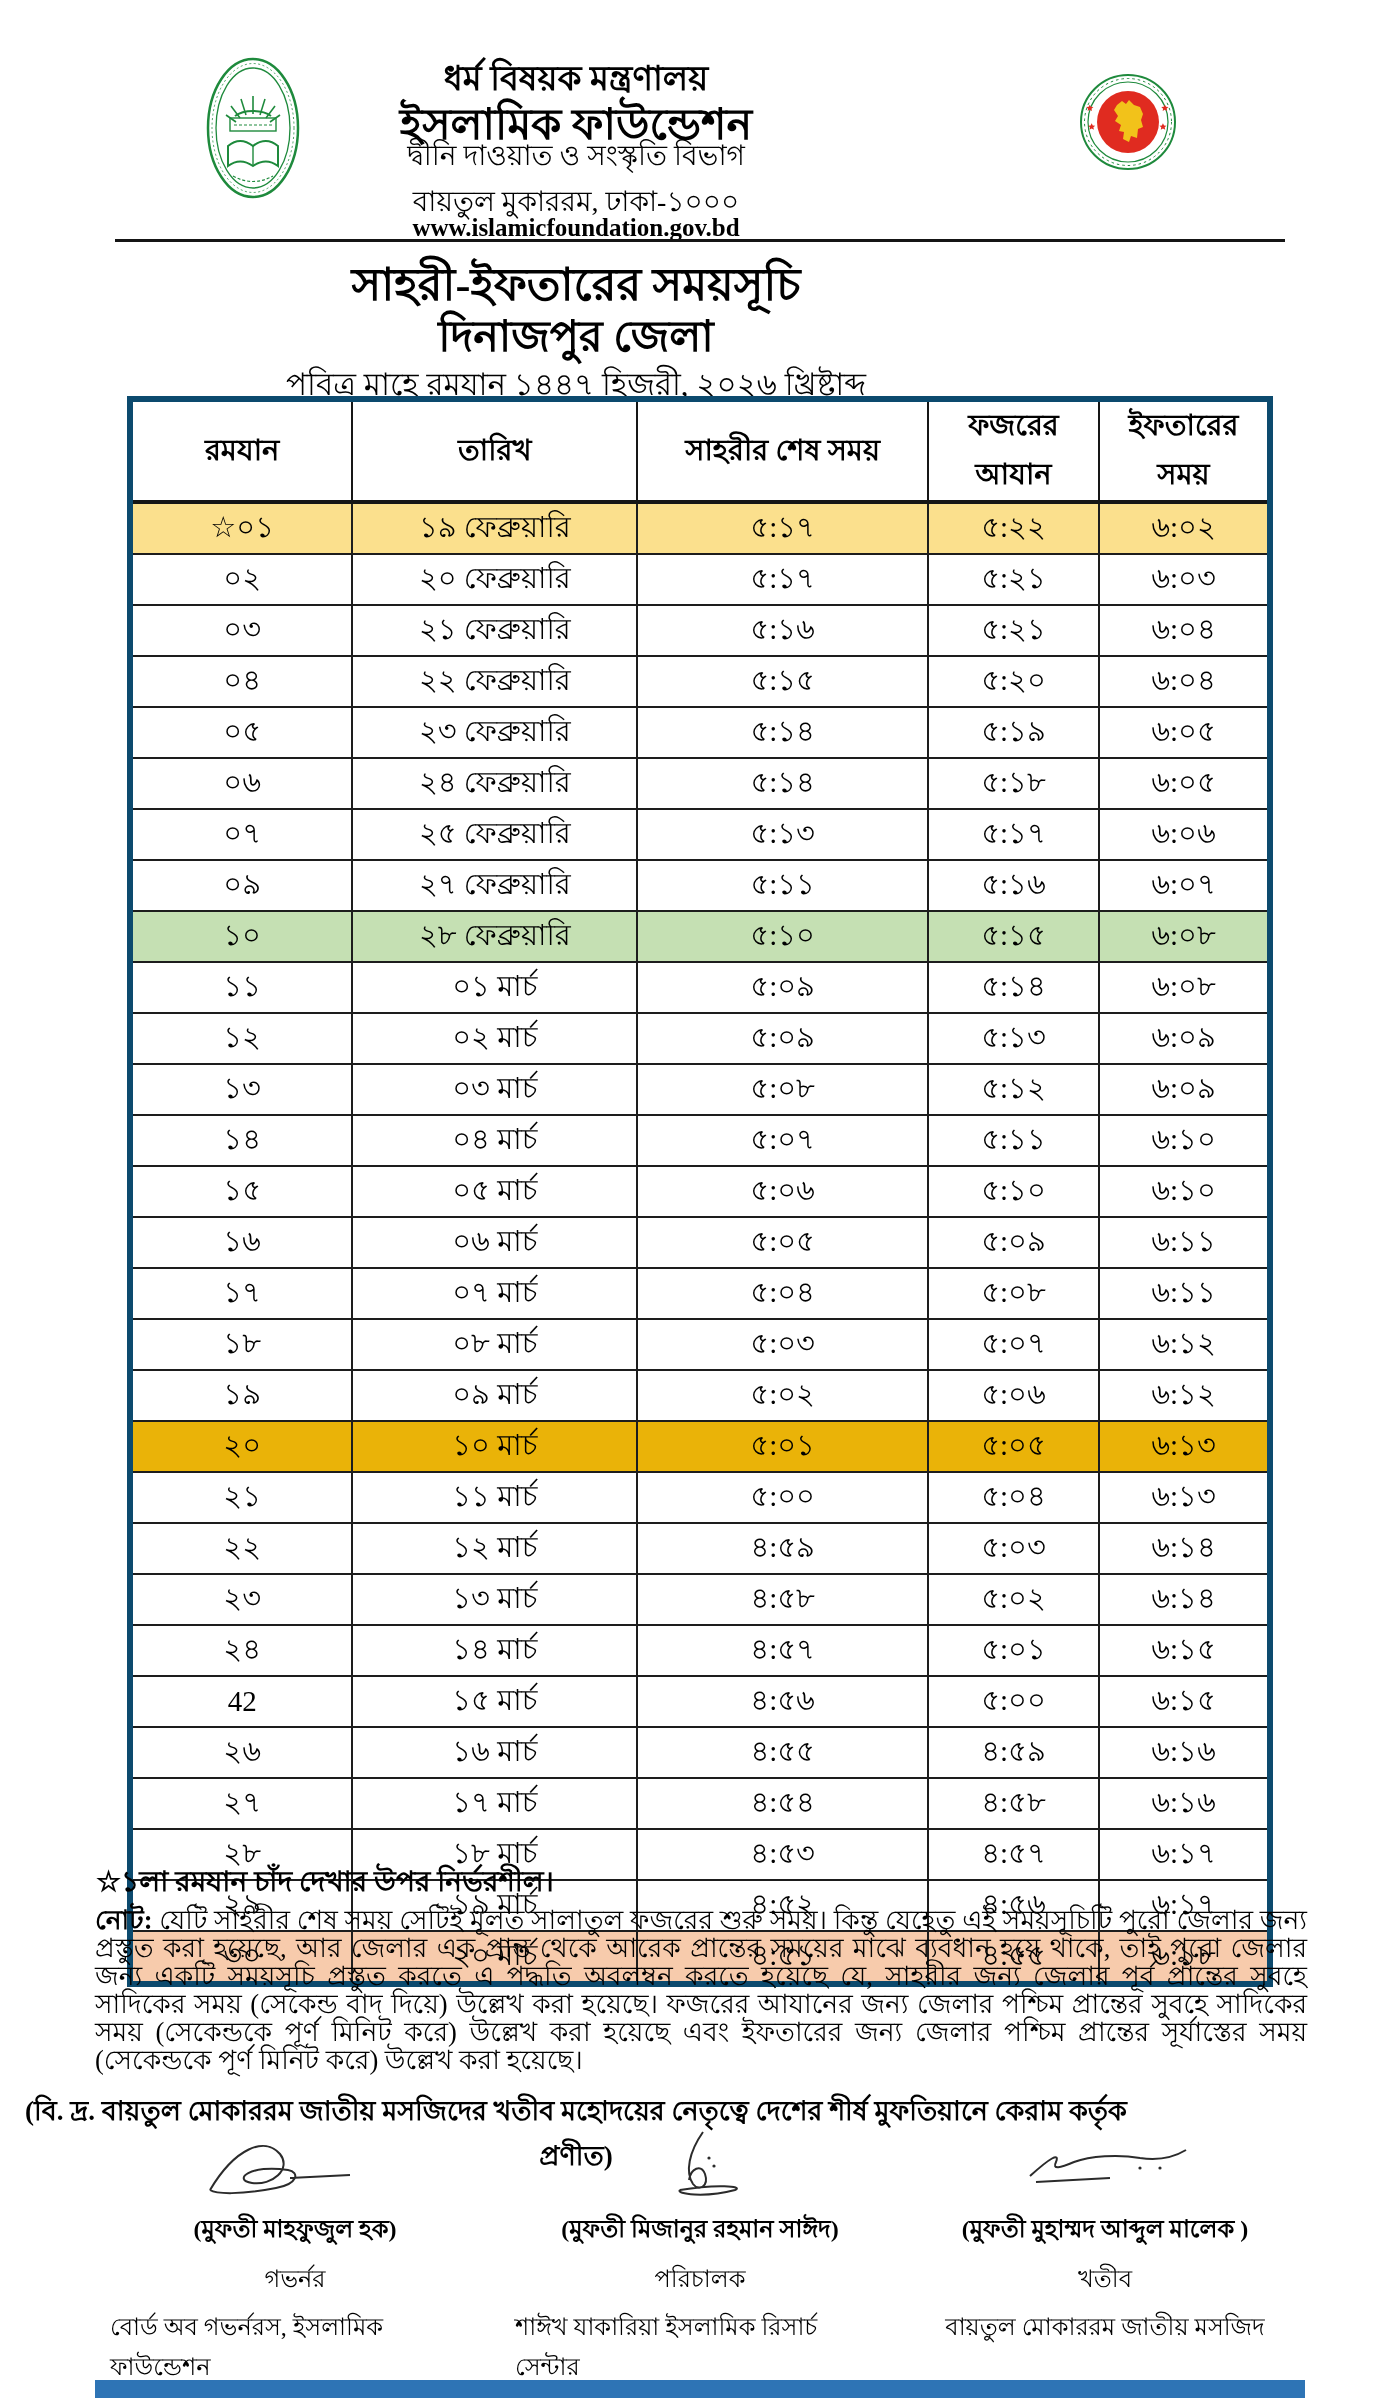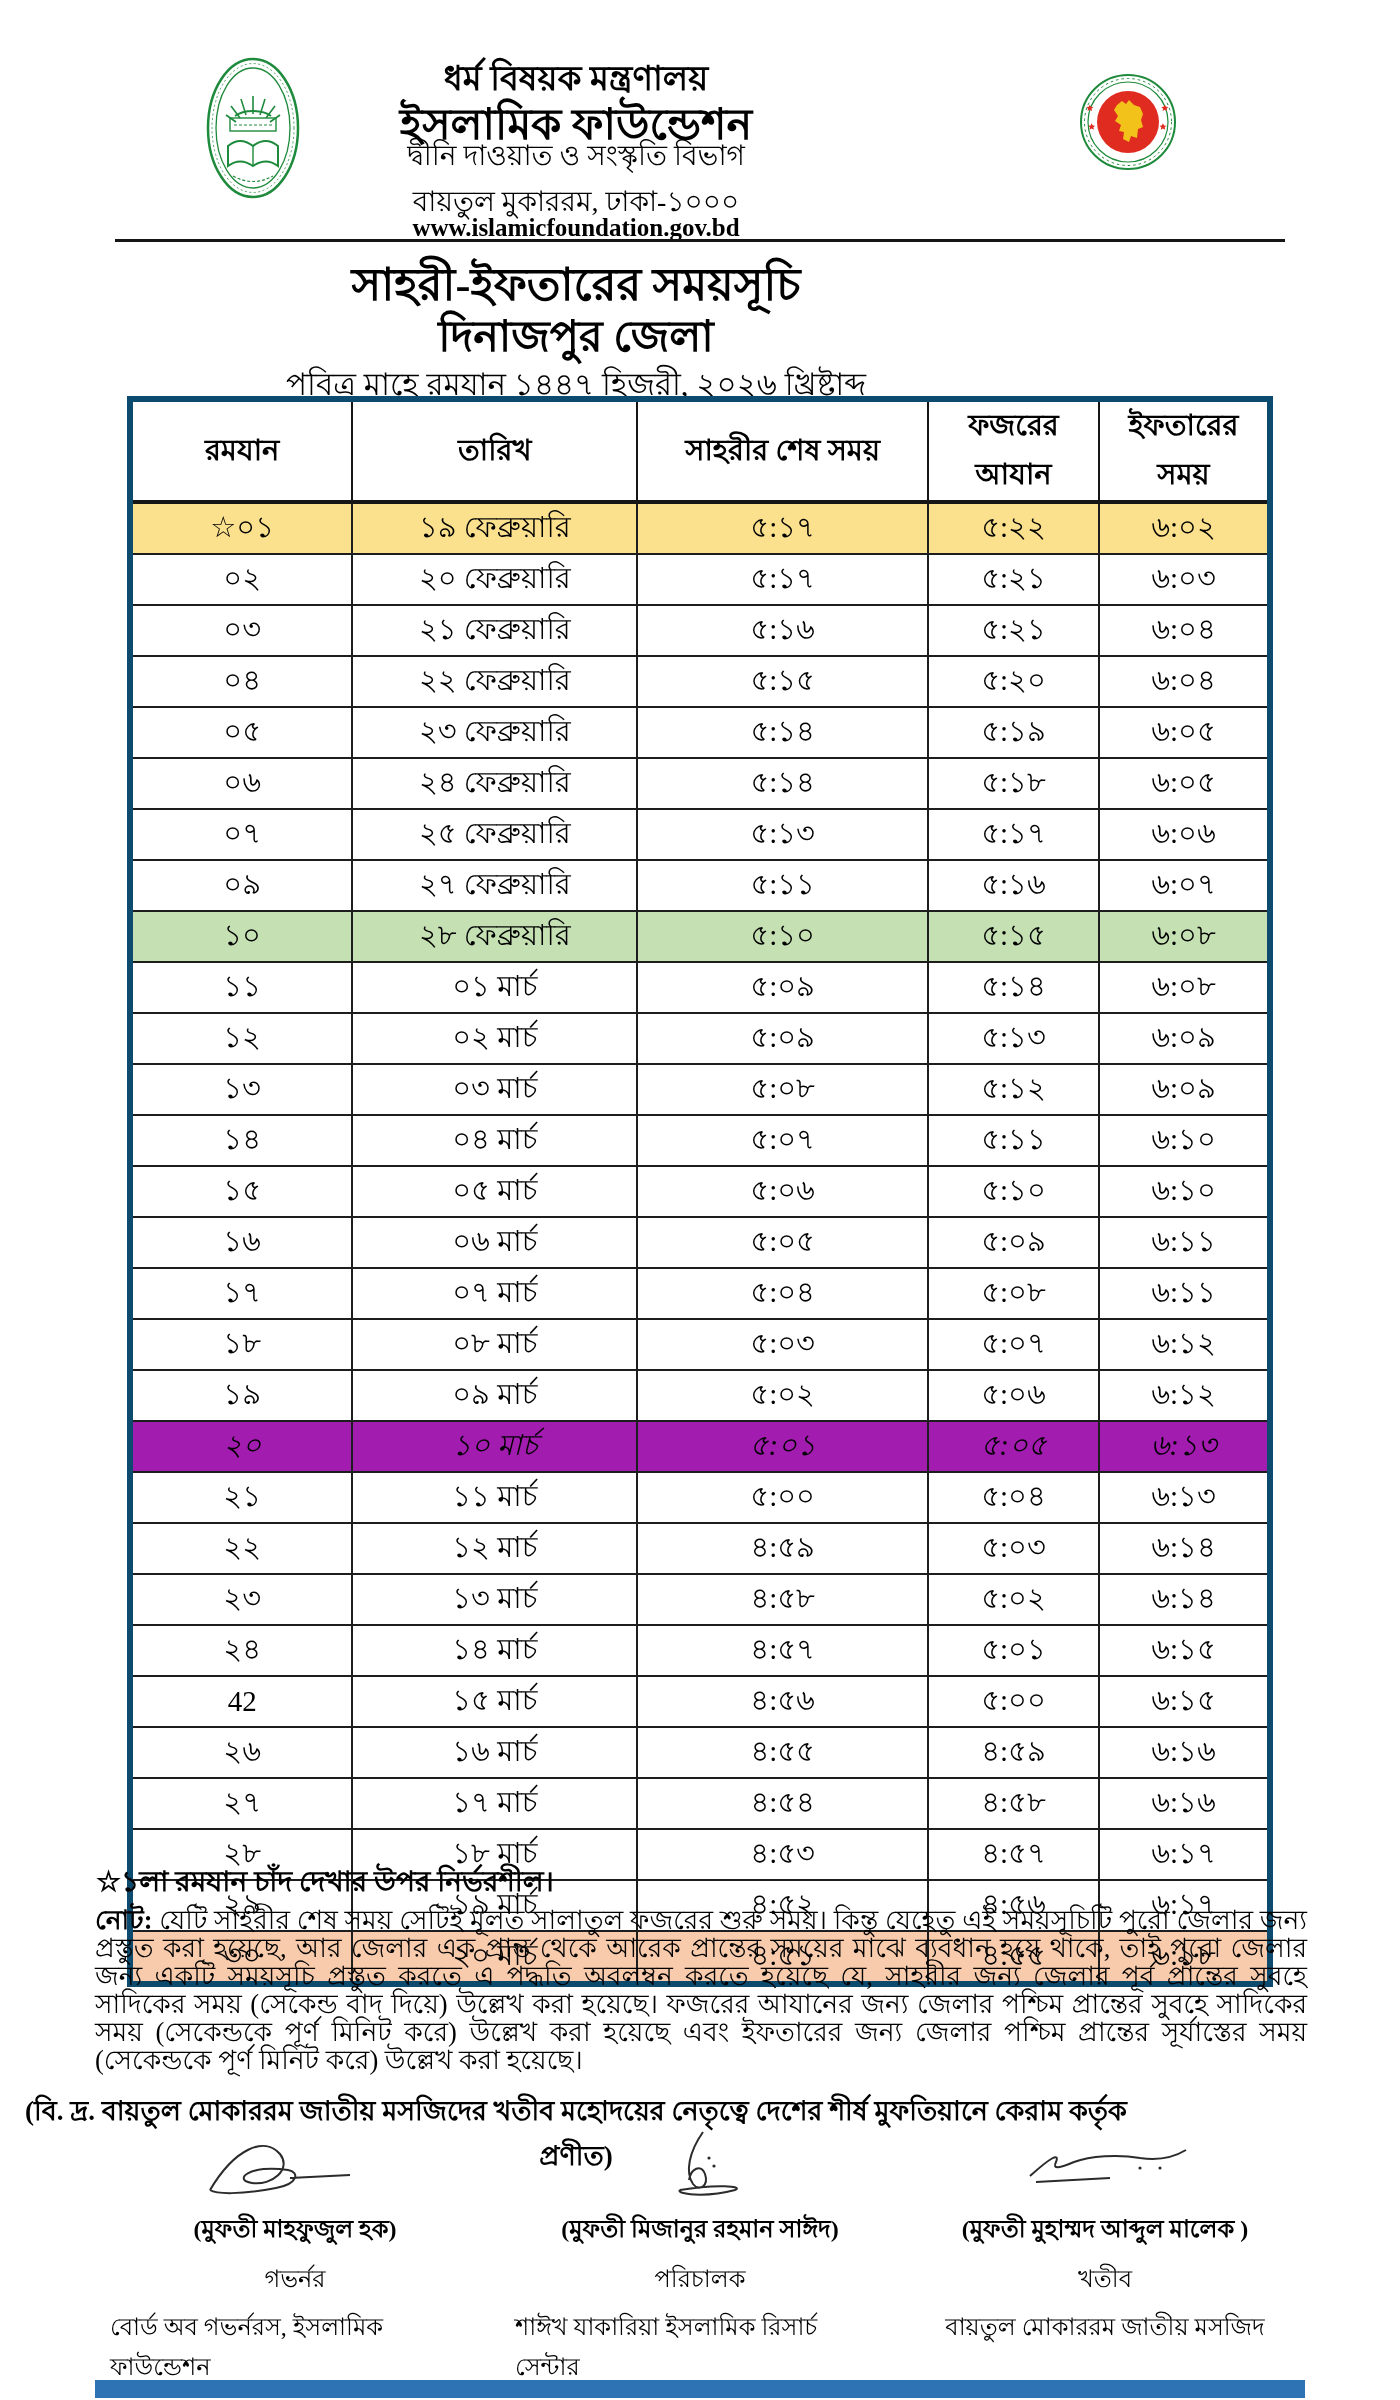--- a/index.html
+++ b/index.html
@@ -225,21 +225,21 @@
           <td>৫:০৭</td>
           <td>৬:১২</td>
         </tr>
         <tr>
           <td>১৯</td>
           <td>০৯ মার্চ</td>
           <td>৫:০২</td>
           <td>৫:০৬</td>
           <td>৬:১২</td>
         </tr>
-        <tr style="background: #a21caf; font-style: italic;">
+        <tr style="background: #eab308;">
           <td>২০</td>
           <td>১০ মার্চ</td>
           <td>৫:০১</td>
           <td>৫:০৫</td>
           <td>৬:১৩</td>
         </tr>
         <tr>
           <td>২১</td>
           <td>১১ মার্চ</td>
           <td>৫:০০</td>

